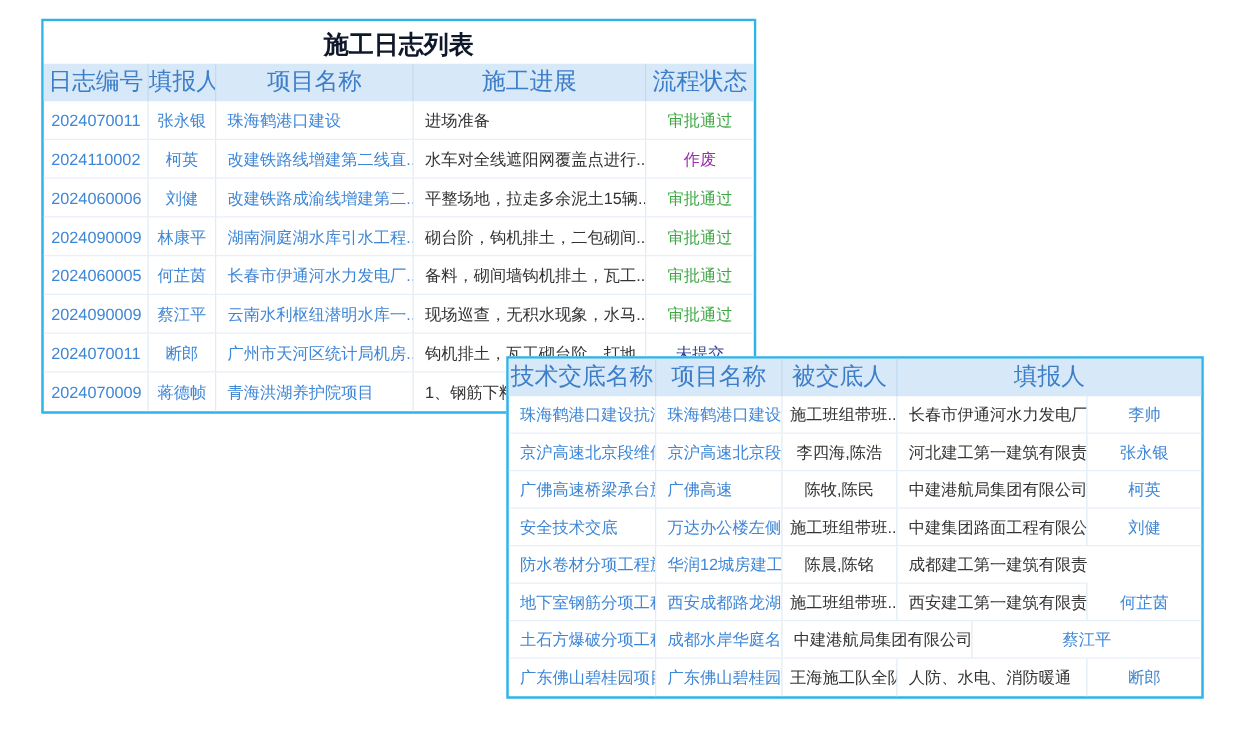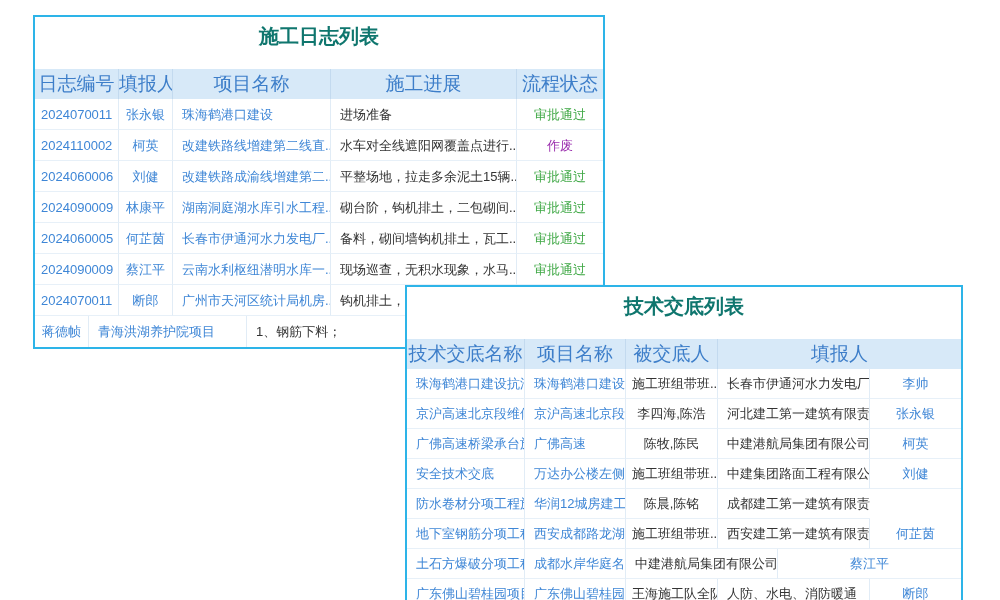--- a/index.html
+++ b/index.html
@@ -12,24 +12,24 @@
   }
   .card {
     position:absolute;
     background:#ffffff;
     border:2px solid #2db4e8;
   }
   #log-card { left:33px; top:15px; width:572px; }
   #disclosure-card { left:405px; top:285px; width:558px; }
 
   .card-title {
-    height:52px; line-height:38px;
+    height:34px; line-height:38px;
     text-align:center;
     font-size:20px; font-weight:bold;
-    color:#0f766e;
+    color:#0f172a;
     background:#ffffff;
     white-space:nowrap; overflow:hidden;
   }
   .thead { display:flex; background:#d7e9f8; }
   .th {
     height:30px; line-height:30px;
     text-align:center;
     font-size:19px;
     color:#3d7ec9;
     border-right:1px solid #c3daef;
@@ -116,29 +116,29 @@
     <div class="td c5" style="color: rgb(63, 168, 69);">审批通过</div>
   </div>
   <div class="tr">
     <div class="td c1 link">2024070011</div>
     <div class="td c2 link">断郎</div>
     <div class="td c3 link left">广州市天河区统计局机房...</div>
     <div class="td c4 left">钩机排土，瓦工砌台阶，打地</div>
     <div class="td c5" style="color: rgb(46, 58, 151);">未提交</div>
   </div>
   <div class="tr">
+    <div class="td c1 link">2024070009</div>
     <div class="td c2 link">蒋德帧</div>
     <div class="td c3 link left">青海洪湖养护院项目</div>
     <div class="td c4 left">1、钢筋下料；</div>
     <div class="td c5" style="color: rgb(51, 51, 51);"></div>
   </div>
 </div>
 
 <div class="card" id="disclosure-card">
-  <div class="card-title">技术交底列表</div>
 
   <div class="thead">
     <div class="th d1">技术交底名称</div>
     <div class="th d2">项目名称</div>
     <div class="th d3">被交底人</div>
     <div class="th d5">填报人</div>
   </div>
 
   <div class="tr">
     <div class="td d1 link left">珠海鹤港口建设抗浮...</div>

